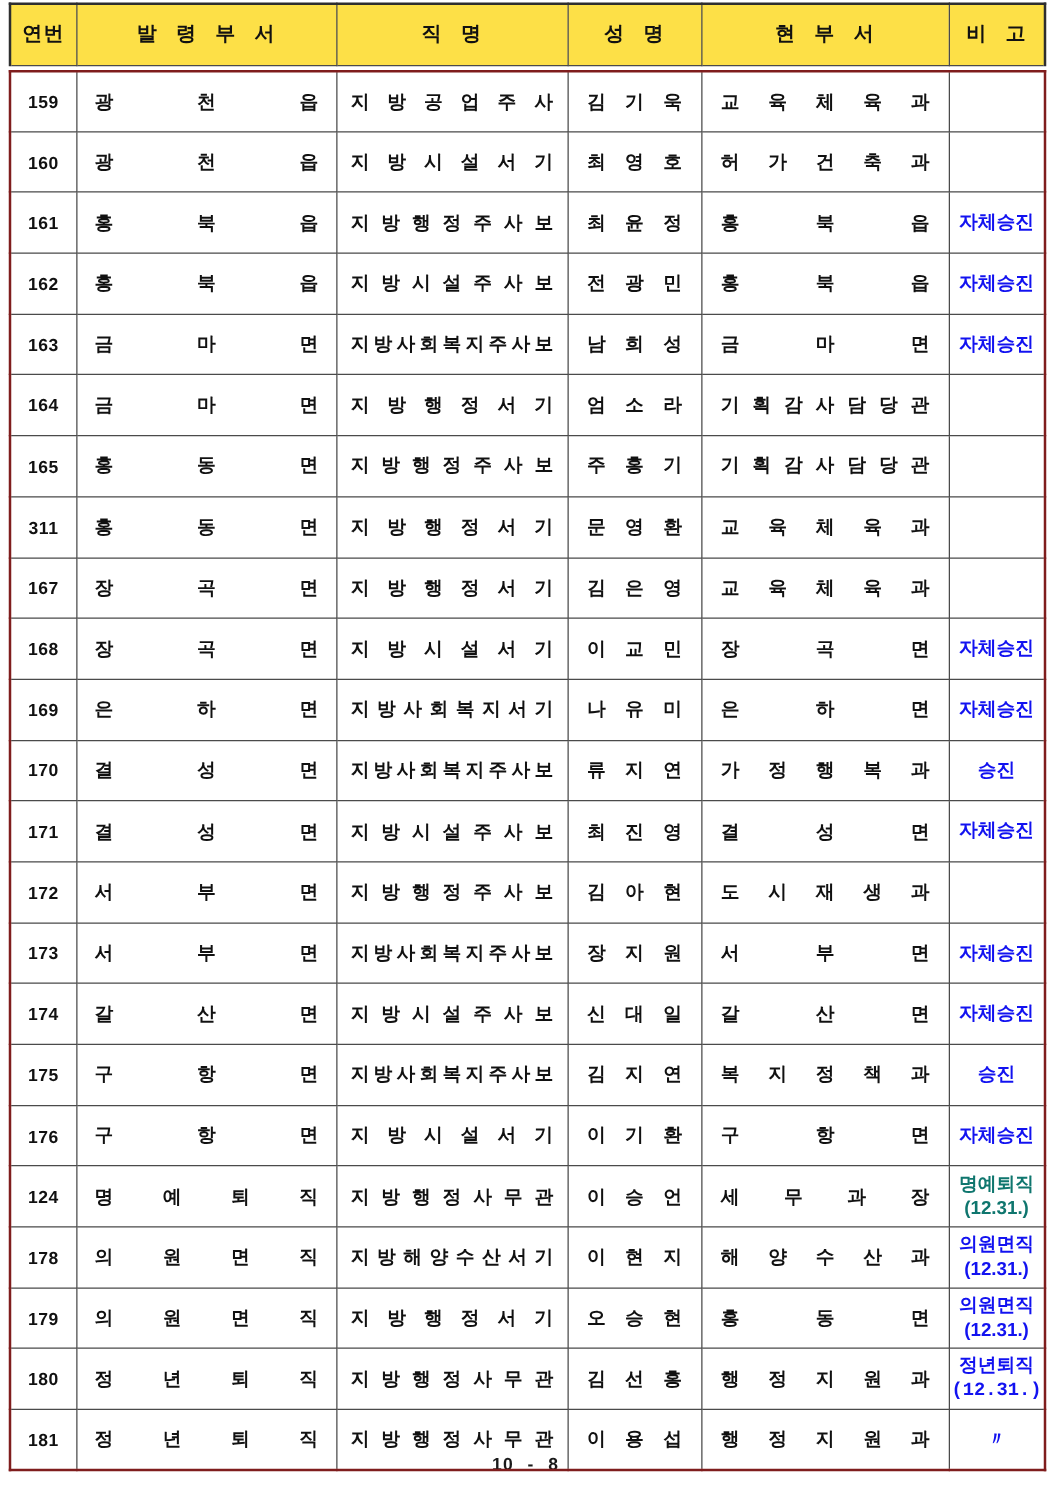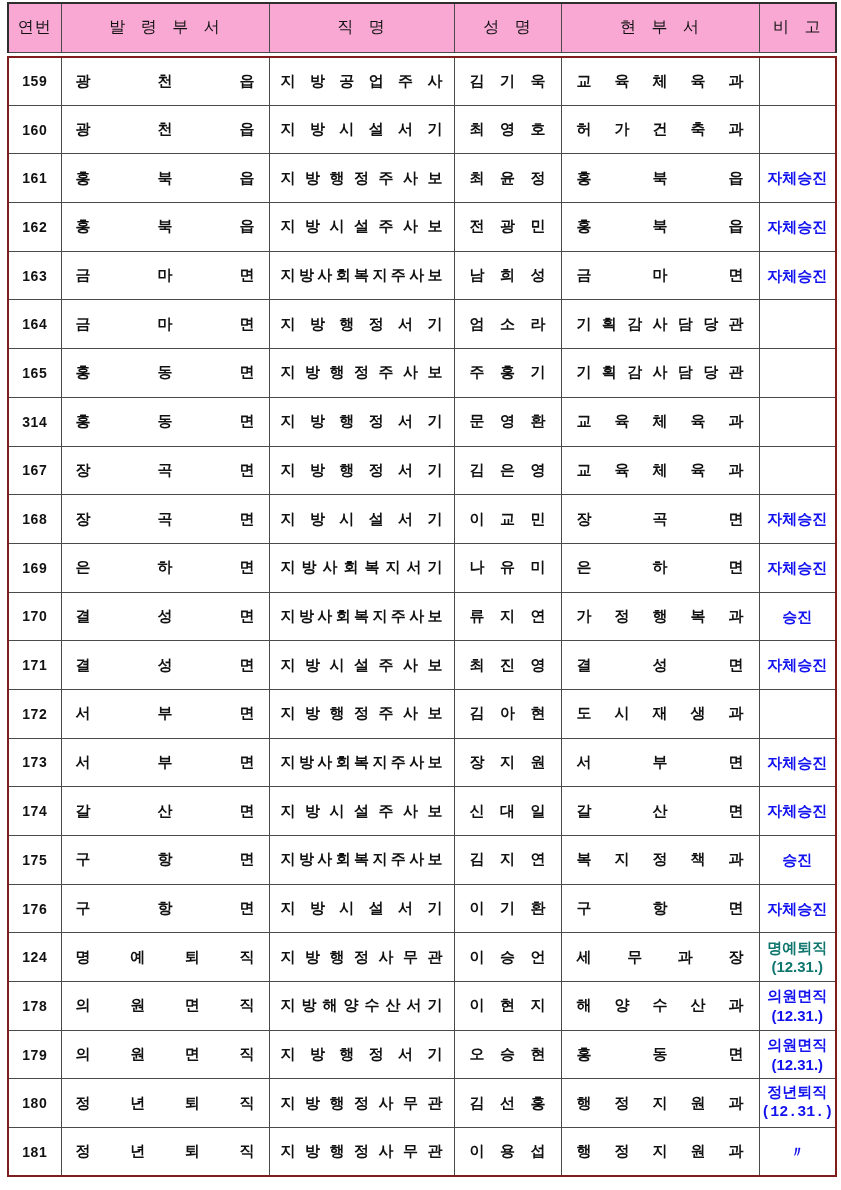--- a/index.html
+++ b/index.html
@@ -27,25 +27,25 @@
     width: 828px;
   }
   
   .hdr-table {
     border: 2px solid #2e2e2e;
     border-bottom: 1px solid #4a4a4a;
     margin-bottom: 3px;
   }
   .hdr-table td {
     border: 1px solid #4a4a4a;
-    background: #f9a8d4;
+    background: #fde047;
     height: 49px;
     text-align: center;
     vertical-align: middle;
-    font-weight: normal;
+    font-weight: bold;
     font-size: 16px;
     word-spacing: 9px;
     letter-spacing: 1px;
     padding: 0;
   }
   
   .body-table {
     border: 2px solid #7f1d1d;
   }
   .body-table td {
@@ -388,21 +388,21 @@
                 <span>감</span>
                 <span>사</span>
                 <span>담</span>
                 <span>당</span>
                 <span>관</span>
               </div>
             </td>
             <td class="remark" style="color: rgb(18, 18, 240);"></td>
           </tr>
           <tr>
-            <td class="serial">314</td>
+            <td class="serial">311</td>
             <td class="dept">
               <div class="dist-wrap">
                 <span>홍</span>
                 <span>동</span>
                 <span>면</span>
               </div>
             </td>
             <td class="pos">
               <div class="dist-wrap">
                 <span>지</span>
@@ -1023,14 +1023,15 @@
             </td>
             <td class="remark" style="color: rgb(18, 18, 240);">
               <div>〃</div>
             </td>
           </tr>
         </tbody>
     </table>
 
   </div>
 
+  <div class="footer">10 - 8</div>
 
 </div>
 
 </body></html>

